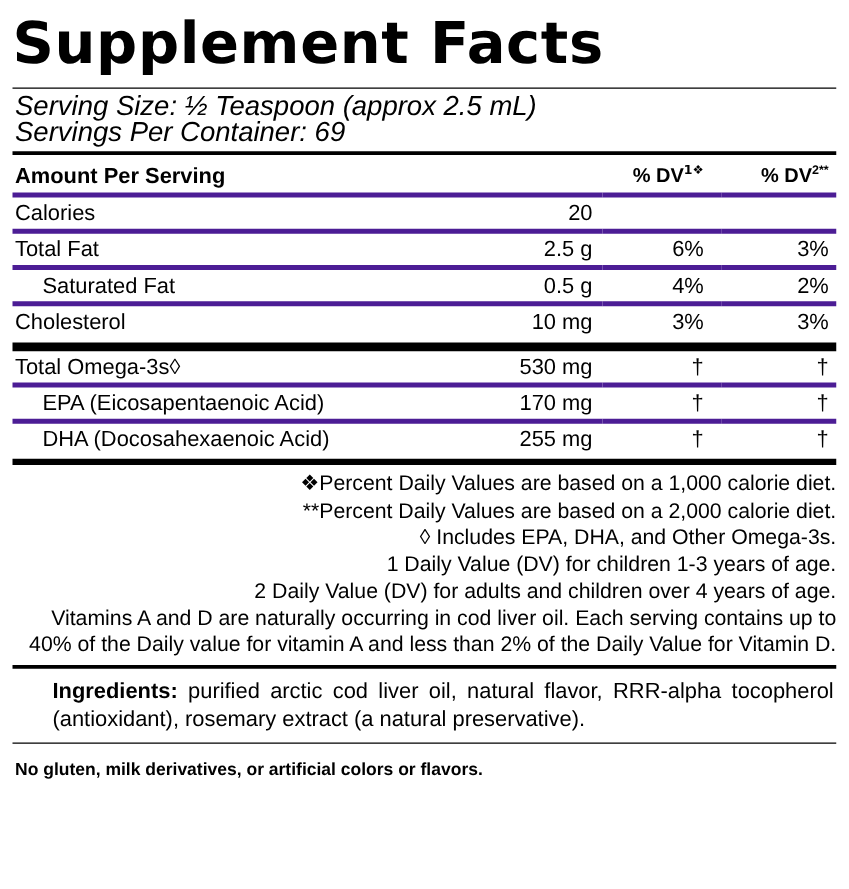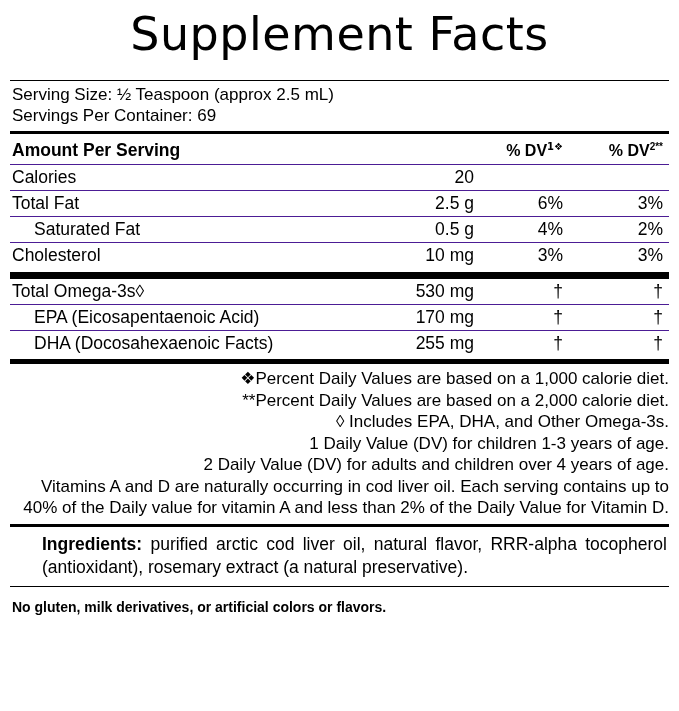--- a/index.html
+++ b/index.html
@@ -17,31 +17,31 @@
   }
   .panel {
     position: relative;
     width: 679px;
     height: 711px;
     padding: 6px 10px 0 10px;
   }
   .title {
     font-size: 46px;
     line-height: 52px;
-    font-weight: 400;
+    font-weight: 700;
     letter-spacing: 0.5px;
-    text-align: center;
     white-space: nowrap;
-    margin: 2px 0 20px 0;
+    margin: 2px 0 10px 0;
     font-family: "DejaVu Sans", sans-serif;
   }
   .serving-lines {
-    font-size: 17px;
+    font-size: 22px;
     line-height: 21px;
     padding-left: 2px;
+    font-style: italic;
   }
   .rule {
     background: #000;
     width: 100%;
   }
   .rule-thin { height: 1px; margin: 3px 0; }
   .rule-med  { height: 3px; margin: 5px 0 0 0; }
   .rule-thick{ height: 7px; margin: 4px 0 0 0; }
   .rule-bold { height: 5px; margin: 3px 0 0 0; }
 
@@ -55,21 +55,21 @@
     vertical-align: bottom;
     line-height: 21px;
   }
   .col-name  { text-align: left; padding-left: 2px !important; }
   .col-amt   { text-align: right; width: 150px; padding-right: 8px !important; }
   .col-dv1   { text-align: right; width: 95px; padding-right: 14px !important; }
   .col-dv2   { text-align: right; width: 92px; padding-right: 6px !important; }
   .hdr td { font-weight: bold; padding-bottom: 3px !important; }
   .hdr .col-dv1, .hdr .col-dv2 { font-weight: bold; font-size: 16px; }
   .indent { padding-left: 24px !important; }
-  .row-border td { border-bottom: 1px solid #4c1d95; }
+  .row-border td { border-bottom: 4px solid #4c1d95; }
   .no-border td { border-bottom: none; }
   sup { font-size: 10px; vertical-align: super; }
 
   .footnotes {
     font-size: 17px;
     line-height: 21.5px;
     padding: 4px 0 0 2px;
     text-align: right;
   }
   .footnotes div { white-space: nowrap; }
@@ -155,21 +155,21 @@
       <td class="col-dv1">†</td>
       <td class="col-dv2">†</td>
     </tr>
     <tr class="row-border">
       <td class="col-name indent">EPA (Eicosapentaenoic Acid)</td>
       <td class="col-amt">170 mg</td>
       <td class="col-dv1">†</td>
       <td class="col-dv2">†</td>
     </tr>
     <tr class="no-border">
-      <td class="col-name indent">DHA (Docosahexaenoic Facts)</td>
+      <td class="col-name indent">DHA (Docosahexaenoic Acid)</td>
       <td class="col-amt">255 mg</td>
       <td class="col-dv1">†</td>
       <td class="col-dv2">†</td>
     </tr>
   </tbody>
     </table>
 
   <div class="rule rule-bold"></div>
 
   <div class="footnotes">

